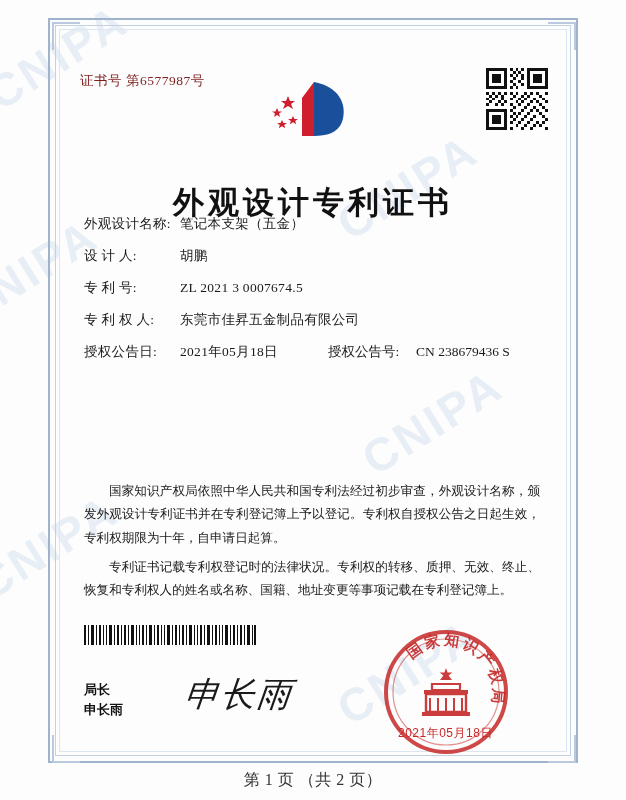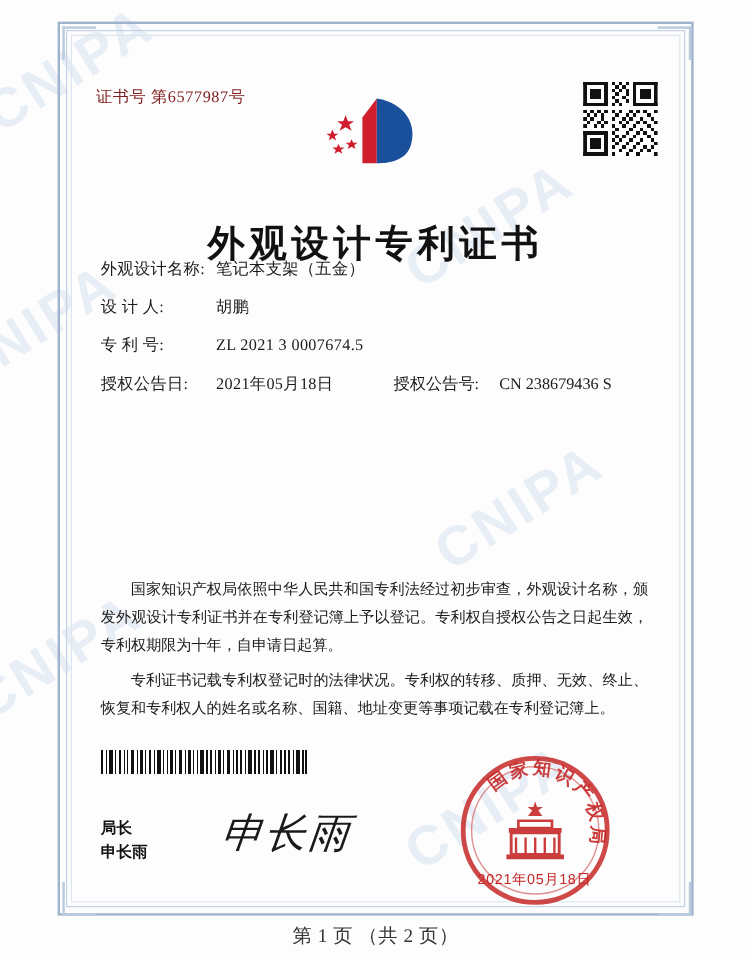--- a/index.html
+++ b/index.html
@@ -383,20 +383,24 @@
       <span class="field-value">笔记本支架（五金）</span>
     </div>
     <div class="field-row">
       <span class="field-label">设 计 人:</span>
       <span class="field-value">胡鹏</span>
     </div>
     <div class="field-row">
       <span class="field-label">专 利 号:</span>
       <span class="field-value">ZL 2021 3 0007674.5</span>
     </div>
+    <div class="field-row">
+      <span class="field-label">专 利 权 人:</span>
+      <span class="field-value">东莞市佳昇五金制品有限公司</span>
+    </div>
     <div class="field-row dual">
       <span class="field-label">授权公告日:</span>
       <span class="field-value">2021年05月18日</span>
       <span class="field-label2">授权公告号:</span>
       <span class="field-value2">CN 238679436 S</span>
     </div>
   </div>
 
   <div class="paragraphs">
     <p>国家知识产权局依照中华人民共和国专利法经过初步审查，外观设计名称，颁发外观设计专利证书并在专利登记簿上予以登记。专利权自授权公告之日起生效，专利权期限为十年，自申请日起算。</p>

